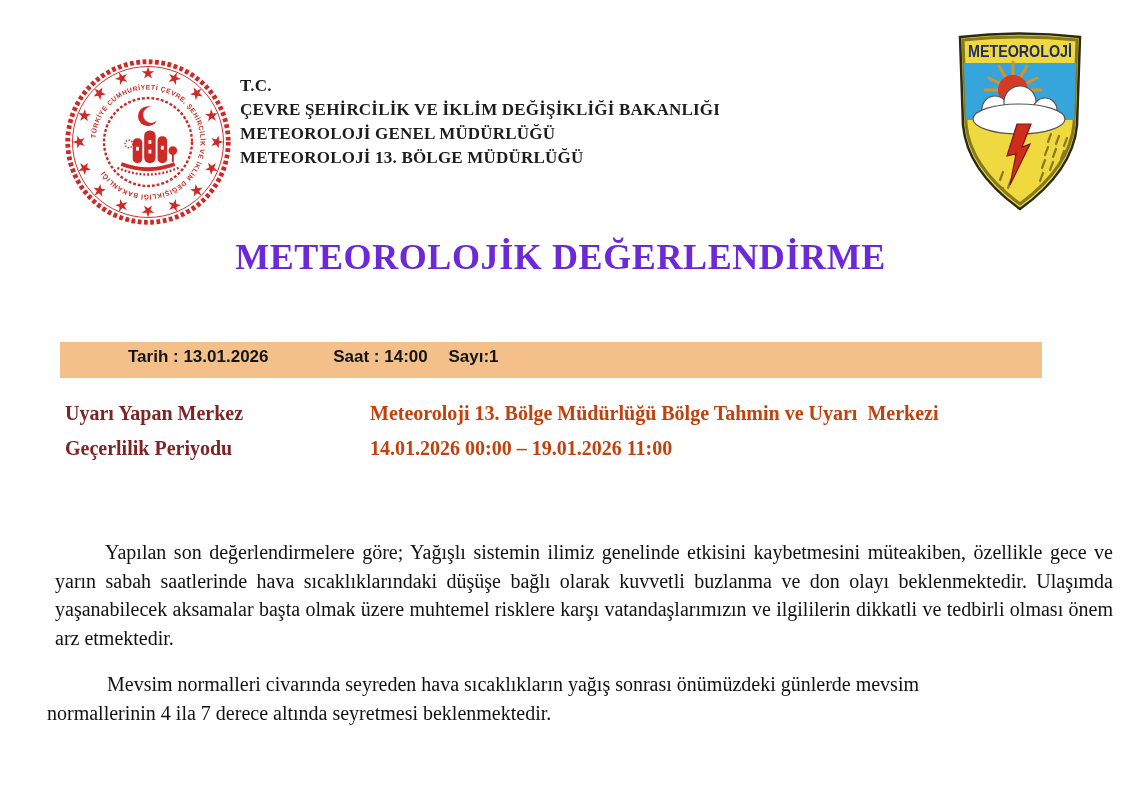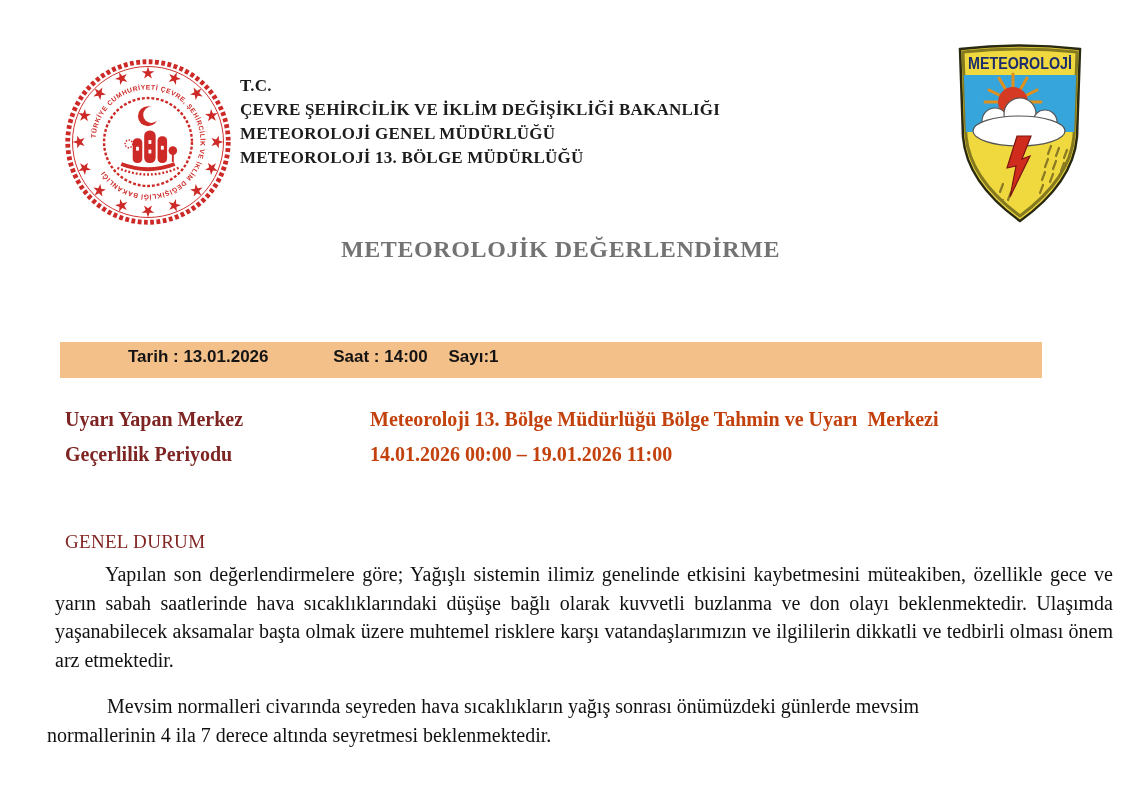--- a/index.html
+++ b/index.html
@@ -8,49 +8,49 @@
     position:relative;
     width:1121px; height:788px;
     background:#ffffff;
     font-family:"Liberation Serif", serif;
     color:#111111;
     overflow:hidden;
   }
 
   
   .seal { position:absolute; left:62px; top:56px; width:172px; height:172px; }
-  .shield { position:absolute; left:953px; top:44px; width:134px; height:180px; }
+  .shield { position:absolute; left:953px; top:32px; width:134px; height:180px; }
   .org-block {
     position:absolute; left:240px; top:74px; width:641px;
     text-align:left; font-weight:bold; font-size:17px; line-height:24px;
     color:#1c1c1c; letter-spacing:0.2px;
   }
 
   
   .doc-title {
     position:absolute; left:0; top:236px; width:1121px;
-    text-align:center; font-weight:bold; font-size:24px;
-    color:#737373; letter-spacing:0.6px;
+    text-align:center; font-weight:bold; font-size:36px;
+    color:#6d28d9; letter-spacing:0.6px;
   }
 
   
   .info-bar {
     position:absolute; left:60px; top:342px; width:982px; height:36px;
     background:#f4c089;
     font-family:"Liberation Sans", sans-serif;
     font-weight:bold; font-size:17px; line-height:30px; color:#141414;
     white-space:nowrap;
   }
   .info-bar .date  { margin-left:68px; }
   .info-bar .time  { margin-left:60px; }
   .info-bar .num   { margin-left:16px; }
 
   
   .meta { position:absolute; left:65px; top:396px; width:1000px; }
-  .meta-row { display:flex; height:35px; align-items:flex-end; }
+  .meta-row { display:flex; height:35px; align-items:center; }
   .meta-label {
     width:305px; flex:0 0 305px;
     font-weight:bold; font-size:20px; color:#7e2523;
   }
   .meta-value {
     font-weight:bold; font-size:20px; color:#c2410c;
     white-space:pre-wrap;
   }
 
   
@@ -197,18 +197,17 @@
       <div class="meta-label">Uyarı Yapan Merkez</div>
       <div class="meta-value">Meteoroloji 13. Bölge Müdürlüğü Bölge Tahmin ve Uyarı  Merkezi</div>
     </div>
     <div class="meta-row">
       <div class="meta-label">Geçerlilik Periyodu</div>
       <div class="meta-value">14.01.2026 00:00 – 19.01.2026 11:00</div>
     </div>
   </div>
 
   <div class="body-section">
-    <div class="section-heading">GENEL DURUM</div>
     <p class="para1">Yapılan son değerlendirmelere göre; Yağışlı sistemin ilimiz genelinde etkisini kaybetmesini müteakiben, özellikle gece ve yarın sabah saatlerinde hava sıcaklıklarındaki düşüşe bağlı olarak kuvvetli buzlanma ve don olayı beklenmektedir. Ulaşımda yaşanabilecek aksamalar başta olmak üzere muhtemel risklere karşı vatandaşlarımızın ve ilgililerin dikkatli ve tedbirli olması önem arz etmektedir.</p>
     <p class="para2">Mevsim normalleri civarında seyreden hava sıcaklıkların yağış sonrası önümüzdeki günlerde mevsim normallerinin 4 ila 7 derece altında seyretmesi beklenmektedir.</p>
   </div>
 
 </div>
 
 </body></html>

